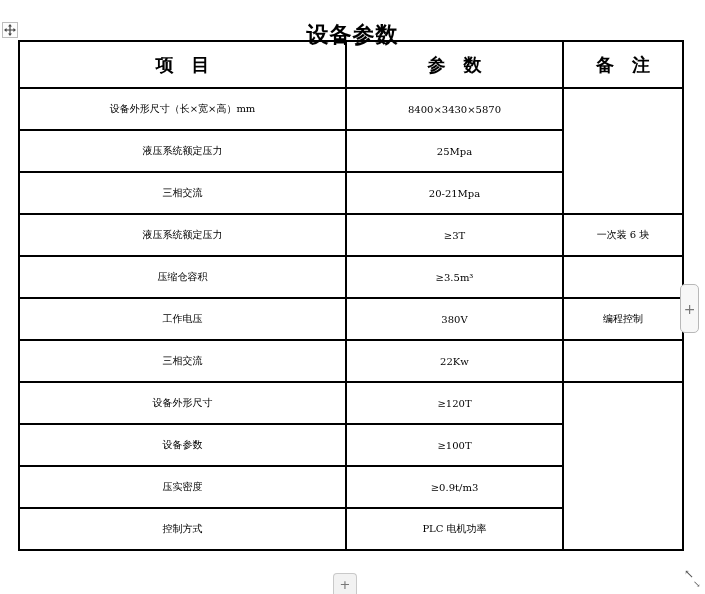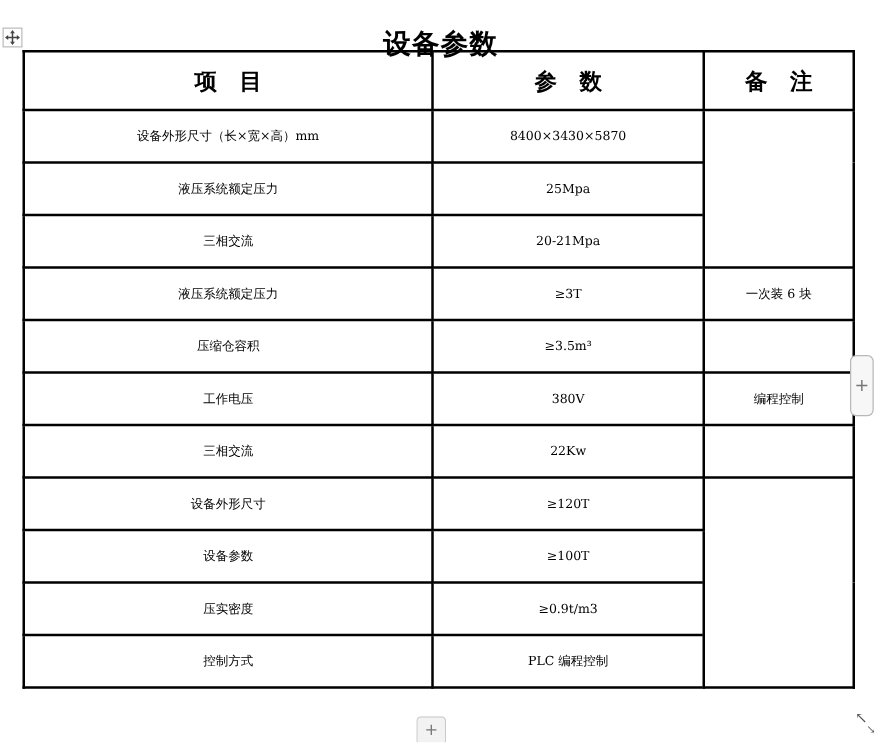--- a/index.html
+++ b/index.html
@@ -149,21 +149,21 @@
       <tr>
         <td>设备参数</td>
         <td>≥100T</td>
       </tr>
       <tr>
         <td>压实密度</td>
         <td>≥0.9t/m3</td>
       </tr>
       <tr>
         <td>控制方式</td>
-        <td>PLC 编程控制</td>
+        <td>PLC 电机功率</td>
       </tr>
     </tbody>
 </table>
 
 <div class="side-insert-btn">
   <span>+</span>
 </div>
 
 <div class="bottom-insert-btn">
   <span>+</span>

